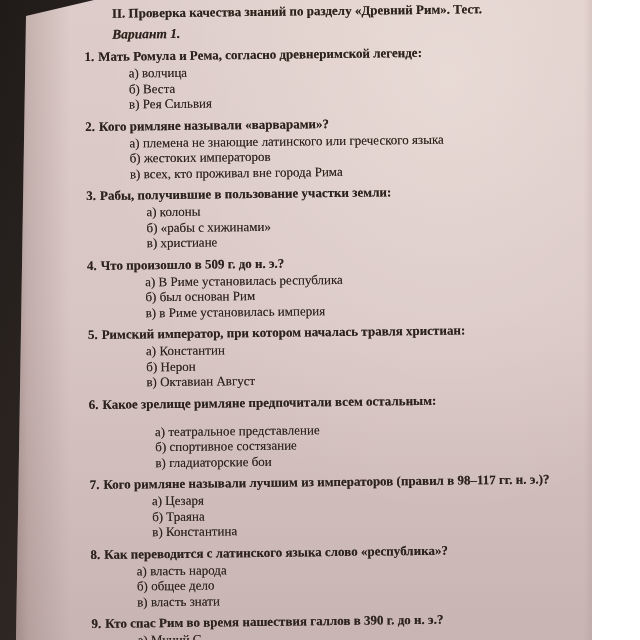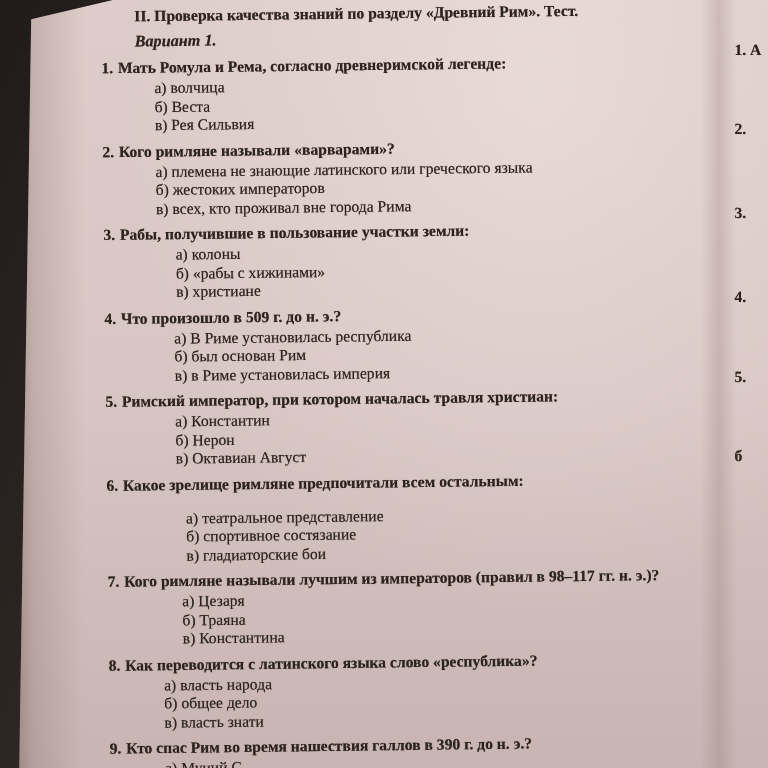--- a/index.html
+++ b/index.html
@@ -3,21 +3,21 @@
 <meta charset="utf-8">
 <style>
   html, body { margin: 0; padding: 0; }
   body {
     width: 640px; height: 640px;
     overflow: hidden;
     font-family: "Liberation Serif", "DejaVu Serif", serif;
   }
   .photo {
     position: absolute; left: 0; top: 0;
-    width: 640px; height: 640px;
+    width: 592px; height: 640px;
     background: linear-gradient(110deg, #201b19 0%, #352d2a 45%, #463b35 100%);
     overflow: hidden;
   }
   
   .paper {
     position: absolute; left: 0; top: 0;
     width: 640px; height: 640px;
     background:
       radial-gradient(ellipse at 70% 12%, rgba(255,246,238,0.35), rgba(255,246,238,0) 55%),
       linear-gradient(to bottom, #ddccc9 0%, #d8c6c4 50%, #c8b5b3 100%);

